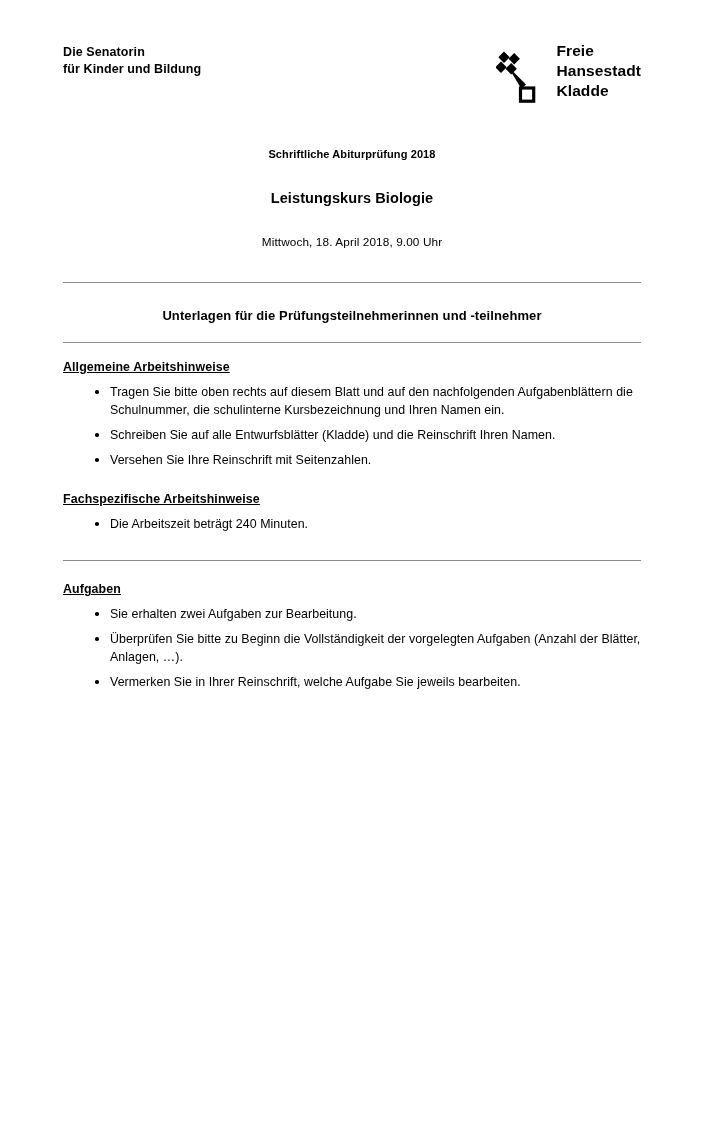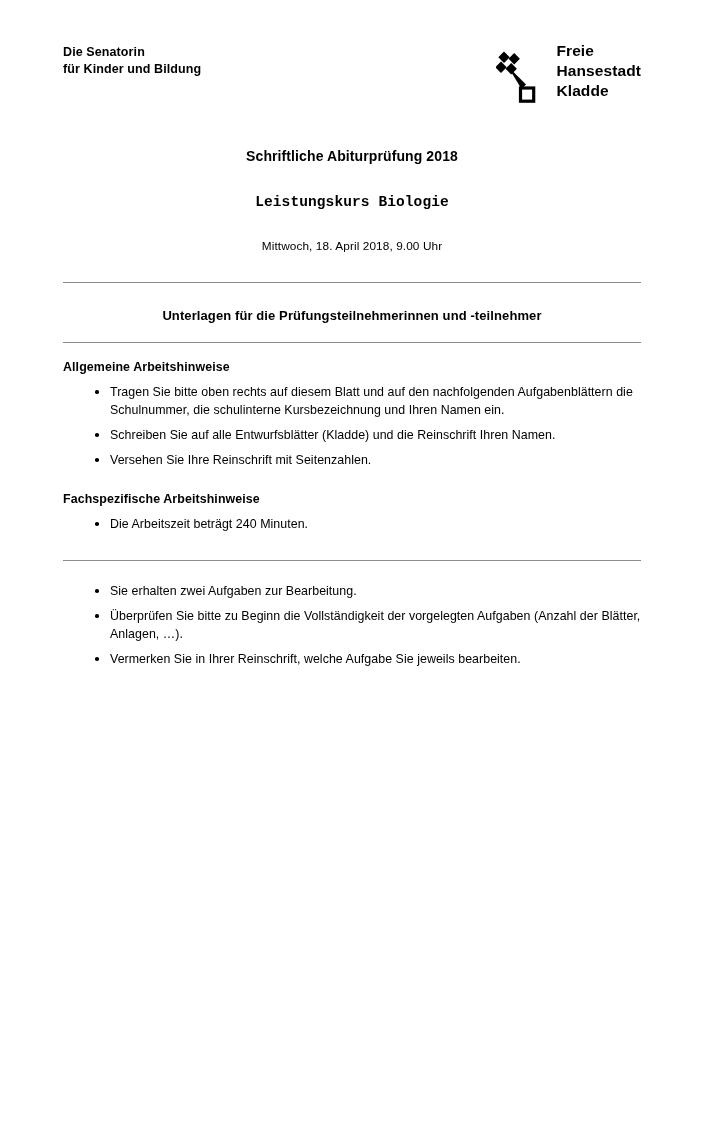--- a/index.html
+++ b/index.html
@@ -71,31 +71,30 @@
 
   
   .title-block {
     position: absolute;
     left: 63px;
     right: 64px;
     top: 148px;
     text-align: center;
   }
   .exam-title {
-    font-size: 14px;
+    font-size: 11px;
     font-weight: bold;
     letter-spacing: 0.1px;
     margin: 0;
   }
   .exam-course {
     font-size: 14.5px;
     font-weight: bold;
     letter-spacing: 0.1px;
     margin: 30px 0 0 0;
-    font-family: Liberation Mono, monospace;
   }
   .exam-date {
     font-size: 11.8px;
     font-weight: normal;
     letter-spacing: 0.1px;
     margin: 29px 0 0 0;
   }
 
   
   .rule {
@@ -126,20 +125,21 @@
     left: 63px;
     right: 64px;
     top: 360px;
   }
   .section { margin: 0; }
   .section-heading {
     font-size: 12.4px;
     font-weight: bold;
     letter-spacing: 0.1px;
     margin: 0 0 9px 0;
+    text-decoration: underline;
   }
   .section + .section { margin-top: 23px; }
 
   ul.bullets {
     list-style: none;
     margin: 0;
     padding: 0;
   }
   ul.bullets li {
     position: relative;
@@ -260,20 +260,21 @@
         <li>Die Arbeitszeit beträgt 240 Minuten.</li>
       </ul>
     </div>
 
   </div>
 
   <div class="rule rule-3"></div>
 
   <div class="content-lower">
     <div class="section">
+      <h2 class="section-heading">Aufgaben</h2>
       <ul class="bullets">
         <li>Sie erhalten zwei Aufgaben zur Bearbeitung.</li>
         <li>Überprüfen Sie bitte zu Beginn die Vollständigkeit der vorgelegten Aufgaben (Anzahl der Blätter, Anlagen, …).</li>
         <li>Vermerken Sie in Ihrer Reinschrift, welche Aufgabe Sie jeweils bearbeiten.</li>
       </ul>
     </div>
   </div>
 
   <div class="footer-rule"></div>
   <div class="footer">

